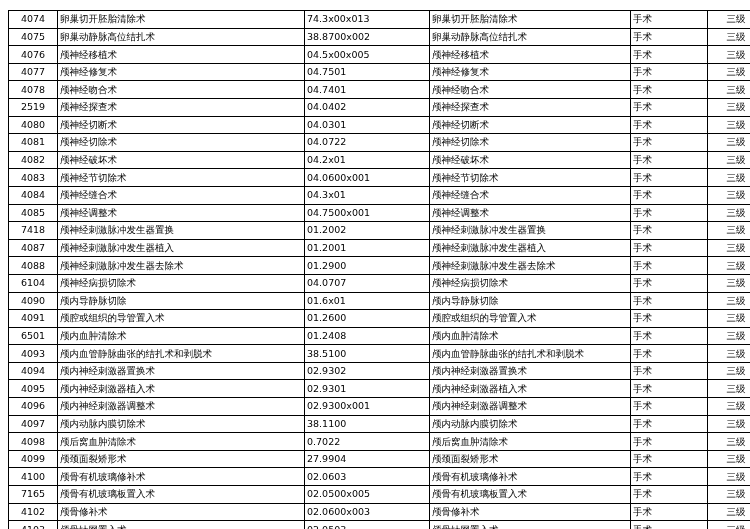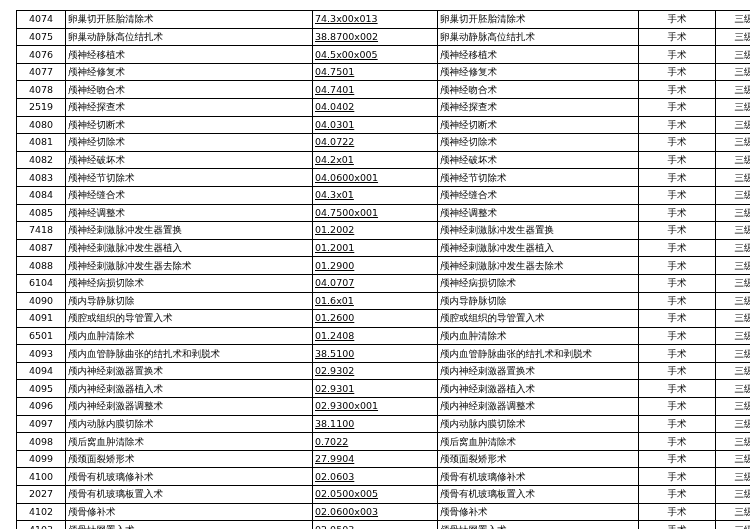--- a/index.html
+++ b/index.html
@@ -12,21 +12,21 @@
     height: 529px;
     font-family: "DejaVu Sans", "Liberation Sans", sans-serif;
     color: #000000;
     overflow: hidden;
   }
   #page {
     width: 750px;
     height: 529px;
     position: relative;
     box-sizing: border-box;
-    padding: 10px 12px 0 16px;
+    padding: 10px 12px 0 8px;
     border-radius: 22px;
   }
   table.proc-table {
     border-collapse: collapse;
     table-layout: fixed;
     width: 726px;
     font-size: 9.5px;
     line-height: 1.05;
   }
   table.proc-table td {
@@ -44,30 +44,29 @@
   }
   td.col-name {
     width: 242px;
     text-align: left;
     padding-left: 3px;
   }
   td.col-code {
     width: 120px;
     text-align: left;
     padding-left: 4px;
-    text-decoration: underline;
   }
   td.col-name2 {
     width: 196px;
     text-align: left;
     padding-left: 3px;
   }
   td.col-type {
     width: 72px;
-    text-align: center;
+    text-align: left;
   }
   td.col-level {
     width: 52px;
     text-align: center;
   }
 </style>
 </head>
 <body>
 
 <div id="page">
@@ -283,21 +282,21 @@
         </tr>
         <tr>
           <td class="col-idx">4100</td>
           <td class="col-name">颅骨有机玻璃修补术</td>
           <td class="col-code">02.0603</td>
           <td class="col-name2">颅骨有机玻璃修补术</td>
           <td class="col-type">手术</td>
           <td class="col-level">三级</td>
         </tr>
         <tr>
-          <td class="col-idx">2027</td>
+          <td class="col-idx">7165</td>
           <td class="col-name">颅骨有机玻璃板置入术</td>
           <td class="col-code">02.0500x005</td>
           <td class="col-name2">颅骨有机玻璃板置入术</td>
           <td class="col-type">手术</td>
           <td class="col-level">三级</td>
         </tr>
         <tr>
           <td class="col-idx">4102</td>
           <td class="col-name">颅骨修补术</td>
           <td class="col-code">02.0600x003</td>

